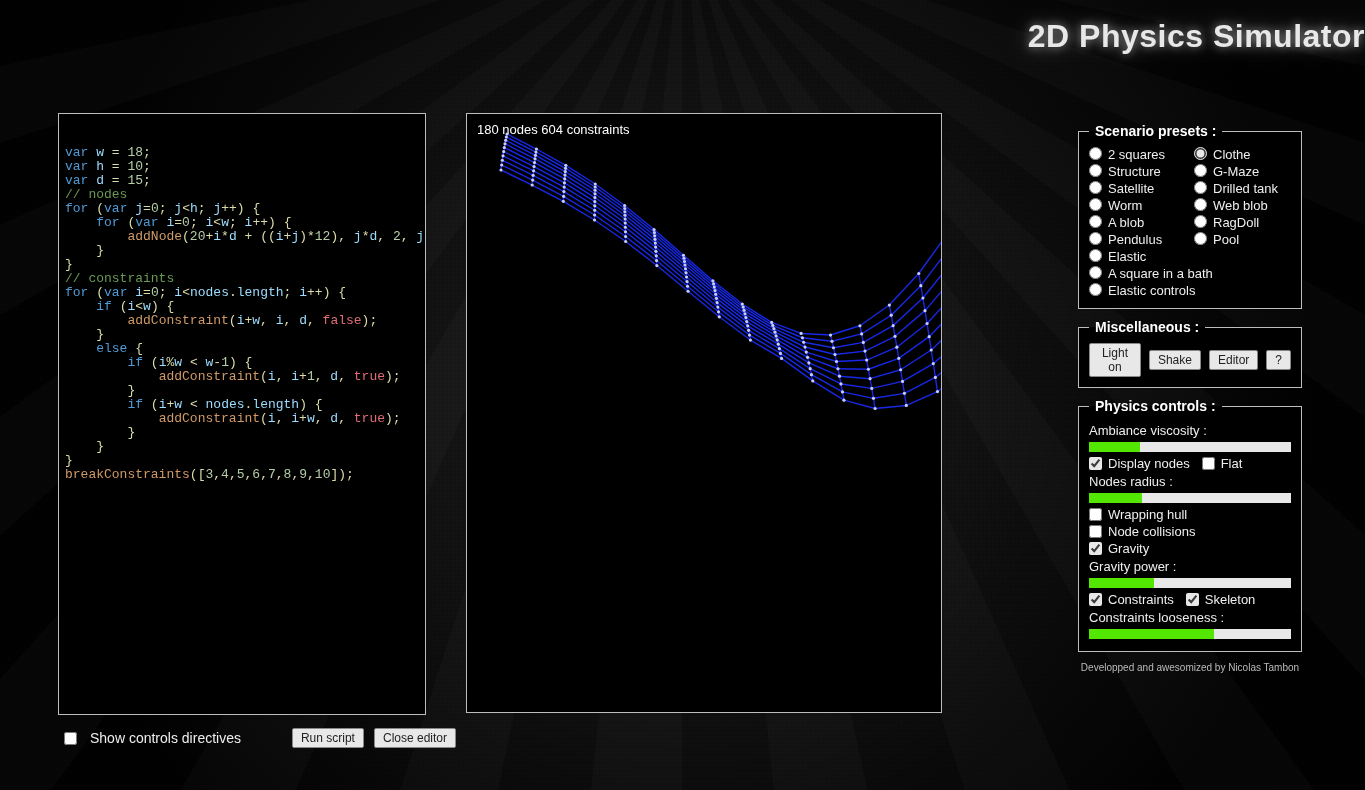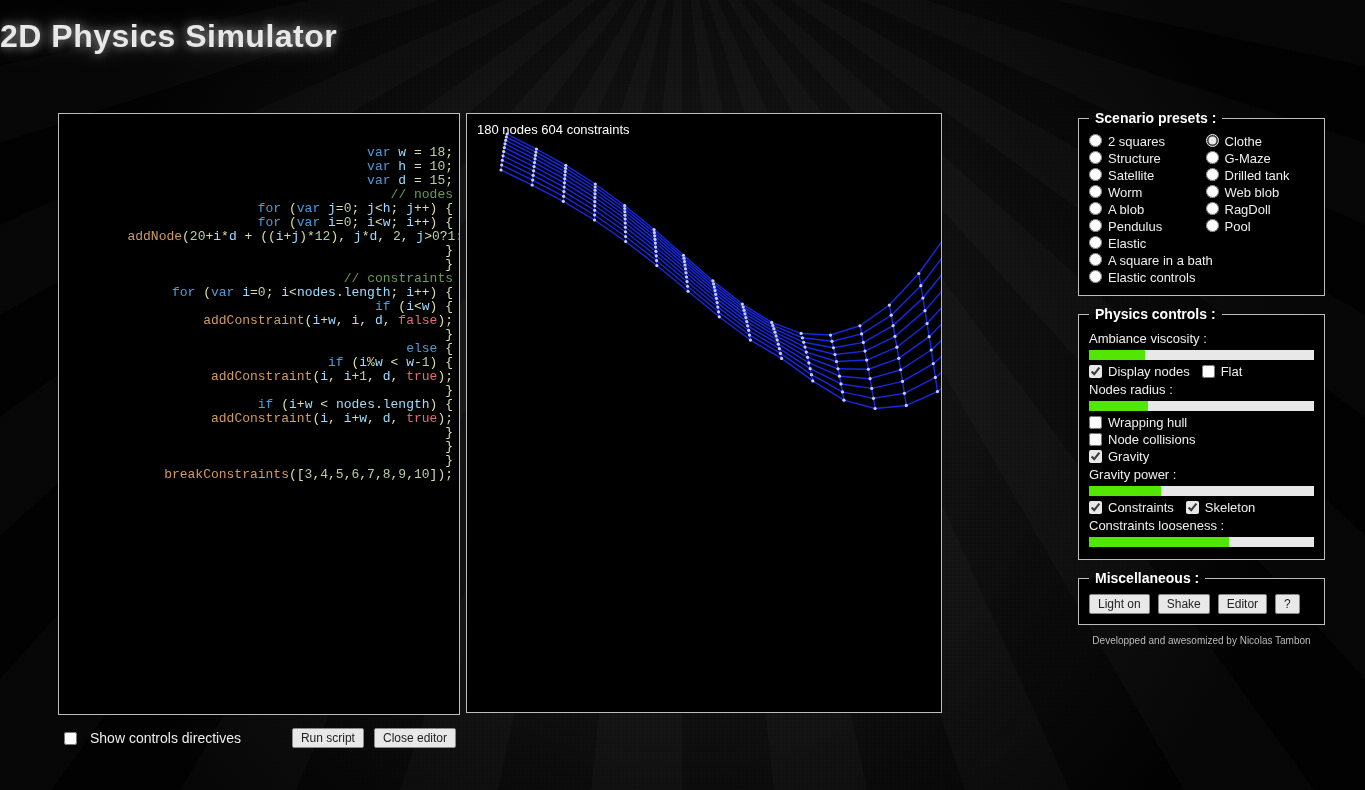--- a/index.html
+++ b/index.html
@@ -16,48 +16,47 @@
     position:relative;
     overflow:hidden;
   }
   .rays {
     position:absolute; inset:0; pointer-events:none;
     background: repeating-conic-gradient(from 0deg at 50% -10%, rgba(255,255,255,0.02) 0deg 6deg, rgba(0,0,0,0) 6deg 12deg);
     mix-blend-mode: screen;
   }
   .title {
     position:absolute; left:0; right:0; top:18px;
-    text-align:left;
+    text-align:right;
     font-weight:bold;
     font-size:32px;
     color:#e8e8e8;
     text-shadow:
       0 0 10px rgba(255,255,255,0.5),
       0 0 24px rgba(255,255,255,0.35),
       1px 1px 2px #000;
     letter-spacing:0.5px;
   }
 
   .panel {
     position:absolute;
     background:#000;
     border:1px solid #bdbdbd;
   }
 
   
   .editor {
-    left:58px; top:113px; width:402px; height:602px;
+    left:58px; top:113px; width:368px; height:602px;
     padding:4px 6px;
     font-family: Consolas, "Courier New", monospace;
     font-size:13px;
     line-height:14px;
     white-space:pre;
     overflow:hidden;
     color:#dcdcaa;
-    text-align:right;
   }
   .tok-kw  { color:#509bd6; }
   .tok-id  { color:#9cdcfe; }
   .tok-num { color:#b5cea8; }
   .tok-op  { color:#dcdcaa; }
   .tok-cmt { color:#6a9955; }
   .tok-fn  { color:#d19a66; }
   .tok-par { color:#dcdcaa; }
   .tok-punc{ color:#dcdcaa; }
   .tok-bool{ color:#e06c75; }
@@ -95,21 +94,21 @@
     width:96px; height:46px;
     border:1px solid #3c56ff;
     background:rgba(10,10,40,0.6);
     font-size:12px; color:#eee;
     padding:0;
   }
   .fps-box .label { padding:2px 4px; }
   .fps-box svg { position:absolute; left:0; bottom:0; }
 
   
-  .right-col { position:absolute; left:1078px; top:110px; width:247px; }
+  .right-col { position:absolute; left:1078px; top:123px; width:224px; }
   fieldset.box {
     border:1px solid #bdbdbd;
     background:#000;
     color:#eee;
     margin:0 0 10px 0;
     padding:8px 10px 10px 10px;
   }
   fieldset.box > legend {
     color:#fff; font-weight:bold; font-size:14px;
     padding:0 6px;
@@ -743,20 +742,30 @@
           <span>A square in a bath</span>
         </label>
         <label class="preset-full">
           <input type="radio" name="preset" style="">
           <span>Elastic controls</span>
         </label>
       </div>
   </fieldset>
 
   <fieldset class="box">
+    <legend>Miscellaneous :</legend>
+    <div class="misc-row">
+      <button class="btn">Light on</button>
+      <button class="btn">Shake</button>
+      <button class="btn">Editor</button>
+      <button class="btn">?</button>
+    </div>
+  </fieldset>
+
+  <fieldset class="box">
     <legend>Physics controls :</legend>
     <div class="ctrl-list">
       <div class="ctrl-label">Ambiance viscosity :</div>
       <div class="slider">
           <div class="fill" id="sl-ambiance" style="width: 25%;"></div>
         </div>
 
       <div class="ck-row">
         <label>
             <input type="checkbox" id="ck-disp" checked="" style="">
@@ -807,24 +816,14 @@
             <span>Skeleton</span>
           </label>
       </div>
 
       <div class="ctrl-label">Constraints looseness :</div>
       <div class="slider">
           <div class="fill" id="sl-loose" style="width: 62%;"></div>
         </div>
     </div>
   </fieldset>
-
-  <fieldset class="box">
-    <legend>Miscellaneous :</legend>
-    <div class="misc-row">
-      <button class="btn">Light on</button>
-      <button class="btn">Shake</button>
-      <button class="btn">Editor</button>
-      <button class="btn">?</button>
-    </div>
-  </fieldset>
   <div class="credit">Developped and awesomized by Nicolas Tambon</div>
 </div>
 
 </body></html>

